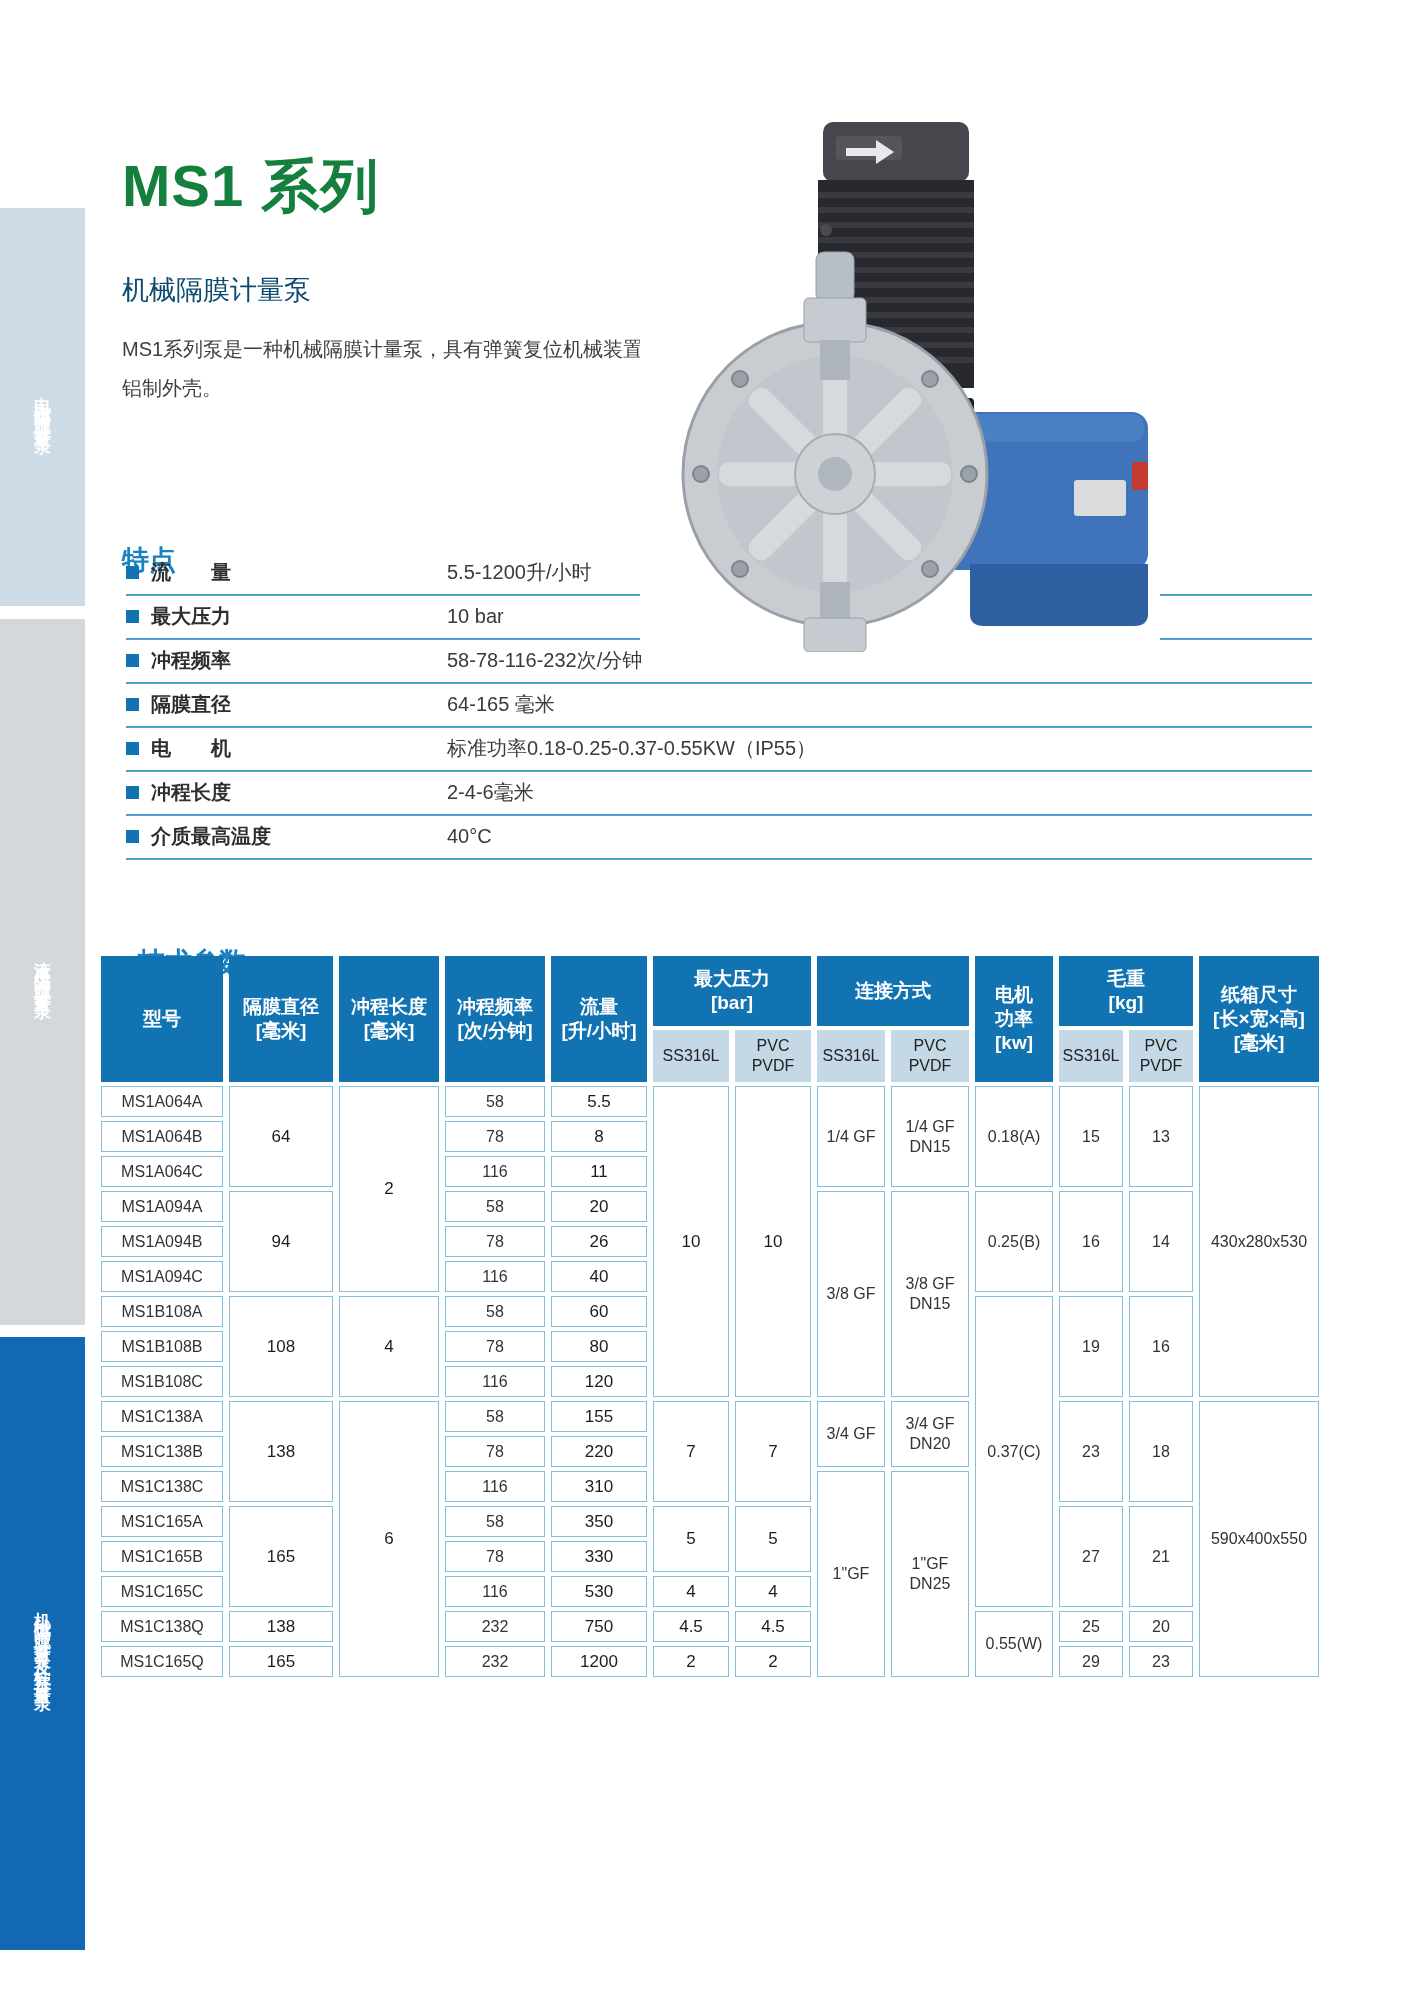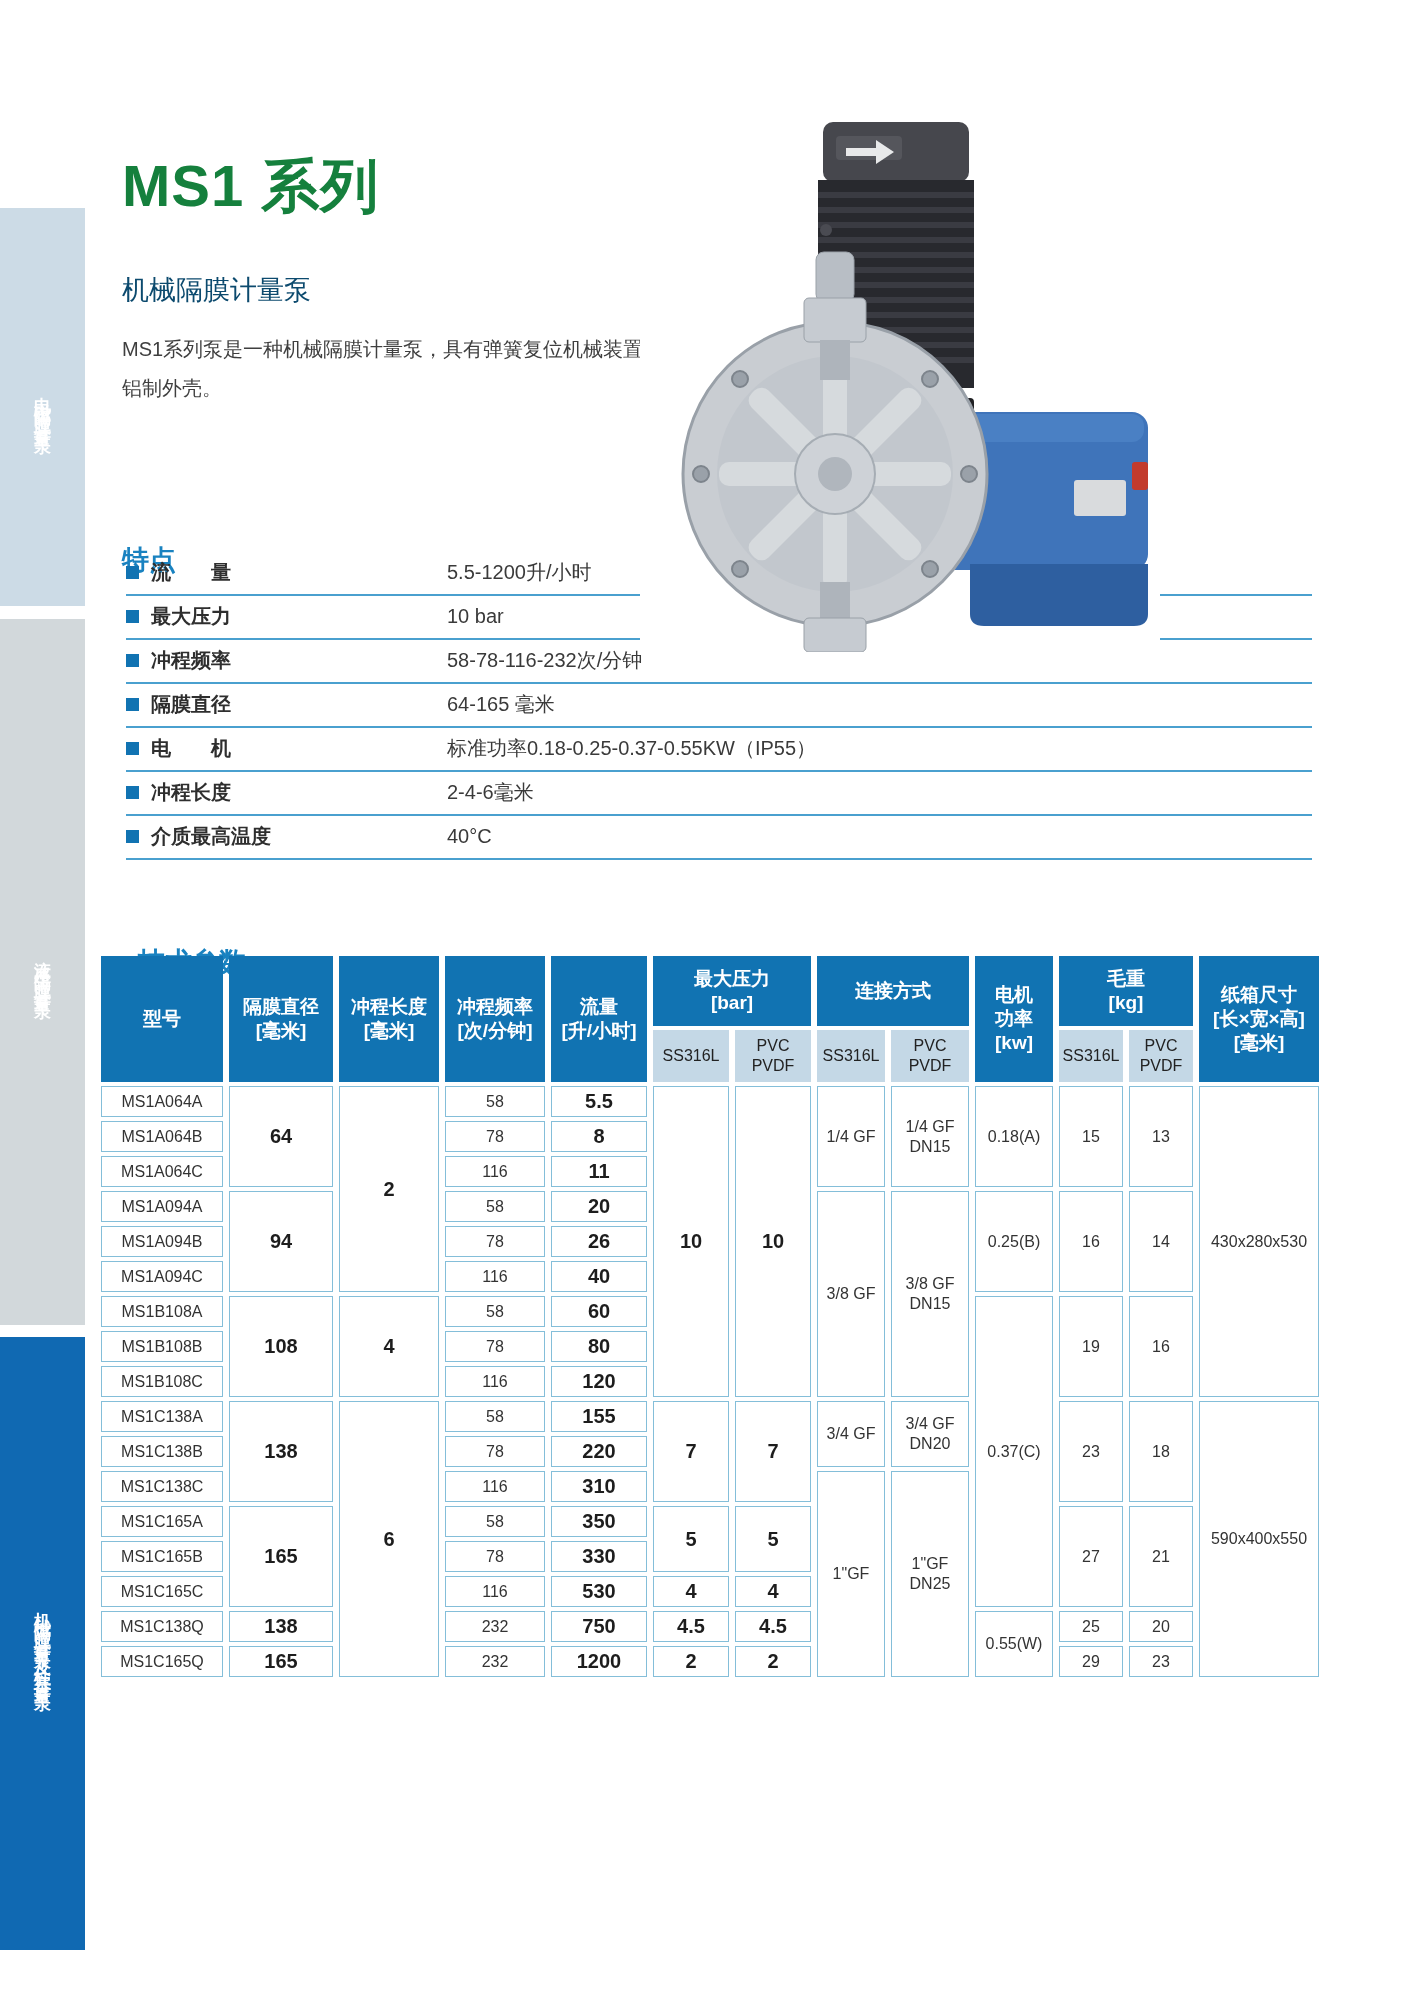--- a/index.html
+++ b/index.html
@@ -32,21 +32,21 @@
   
   .pump { position:absolute; left:640px; top:112px; width:520px; height:540px; background:#ffffff; z-index:5; }
 
   
   .spec-table { position:absolute; left:95px; top:952px; width:1215px; border-collapse:separate; border-spacing:6px 4px; table-layout:fixed; }
   .spec-table th { background:#1173b2; color:#ffffff; font-weight:bold; font-size:19px; line-height:1.25; white-space:pre-line; text-align:center; vertical-align:middle; padding:4px 2px; }
   .spec-table th.top { height:62px; }
   .spec-table th.sub { background:#c4d8e6; color:#222222; font-weight:normal; font-size:16px; height:44px; white-space:pre-line; }
   .spec-table td { border:1px solid #84bed9; background:#ffffff; text-align:center; vertical-align:middle; font-size:16px; color:#333333; height:27px; padding:1px 3px; }
   .spec-table td.pre { white-space:pre-line; line-height:1.25; }
-  .spec-table td.b { font-weight:bold; font-size:20px; color:#1d1d1d; }
+  .spec-table td.b { font-weight:normal; font-size:17px; color:#1d1d1d; }
 </style>
 </head>
 <body>
 
 <div class="page">
 
   <div class="vtab tab1">
     <span class="vtab-label">电磁隔膜计量泵</span>
   </div>
   <div class="vtab tab2">

